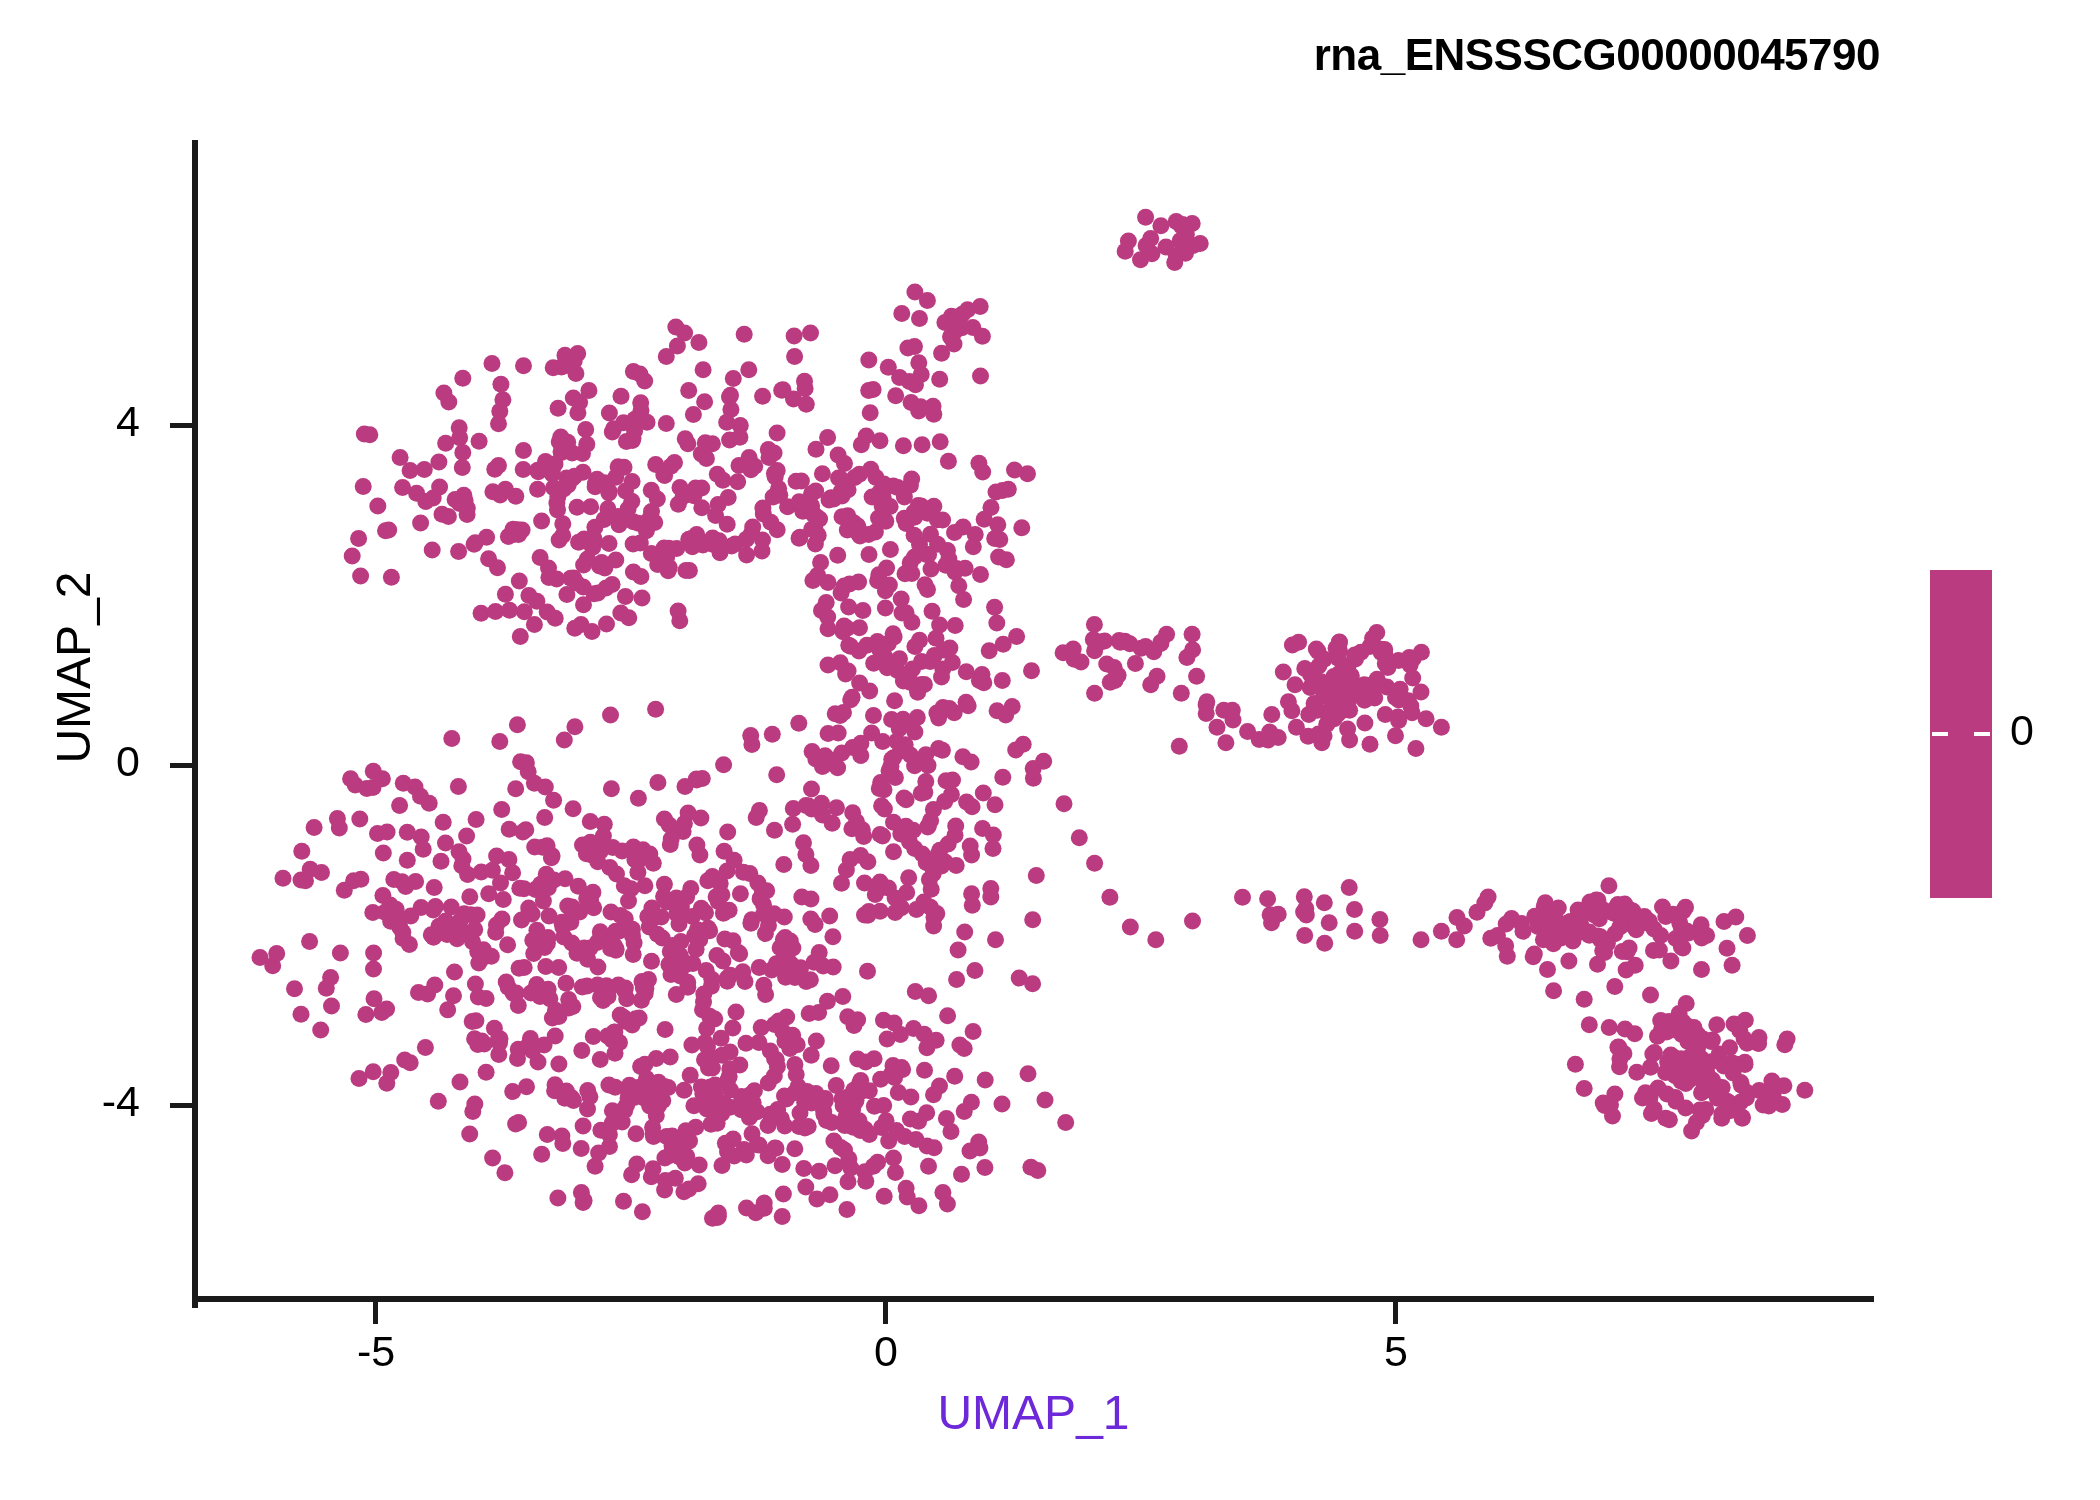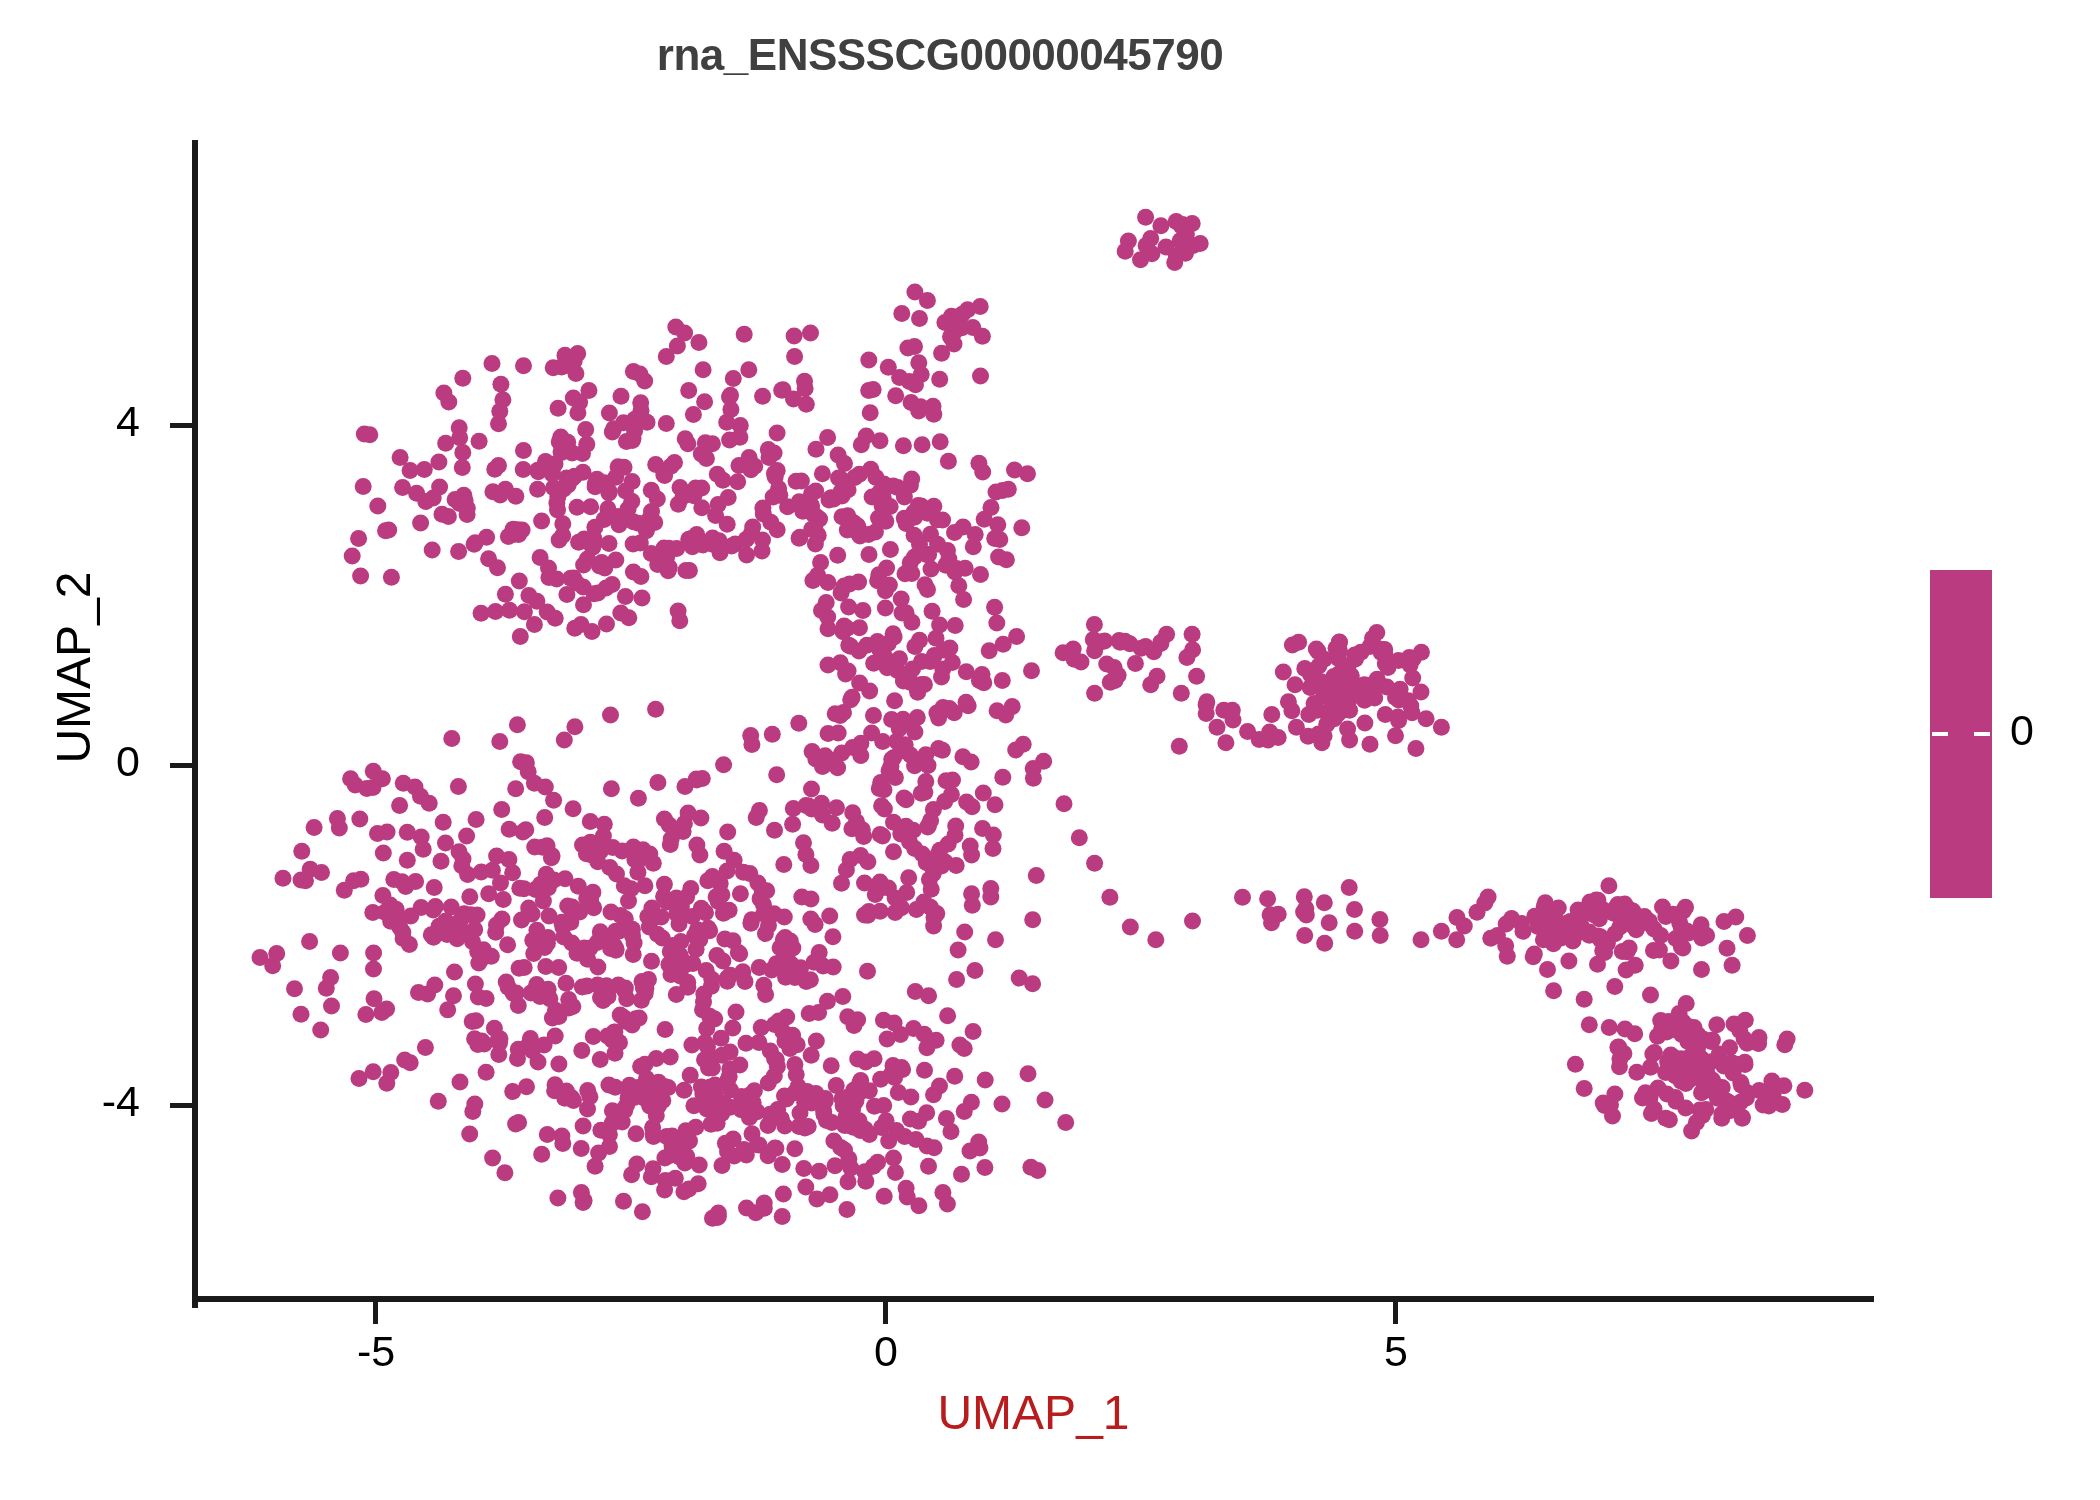--- a/index.html
+++ b/index.html
@@ -21,25 +21,25 @@
     top: 0;
     width: 2100px;
     height: 1500px;
     background: #ffffff;
   }
   #plot-title {
     position: absolute;
     left: 0;
     top: 30px;
     width: 1880px;
-    text-align: center;
+    text-align: right;
     font-size: 44px;
     font-weight: bold;
     letter-spacing: -0.5px;
-    color: #404040;
+    color: #000000;
     white-space: nowrap;
   }
   
   #panel {
     position: absolute;
     left: 195px;
     top: 140px;
     width: 1677px;
     height: 1162px;
   }
@@ -99,21 +99,21 @@
     transform-origin: center center;
     white-space: nowrap;
   }
   #xlabel {
     position: absolute;
     left: 195px;
     top: 1385px;
     width: 1677px;
     text-align: center;
     font-size: 48px;
-    color: #b91c1c;
+    color: #6d28d9;
     white-space: nowrap;
   }
   
   #scatter-layer {
     position: absolute;
     left: 0;
     top: 0;
     width: 1677px;
     height: 1162px;
     overflow: hidden;

